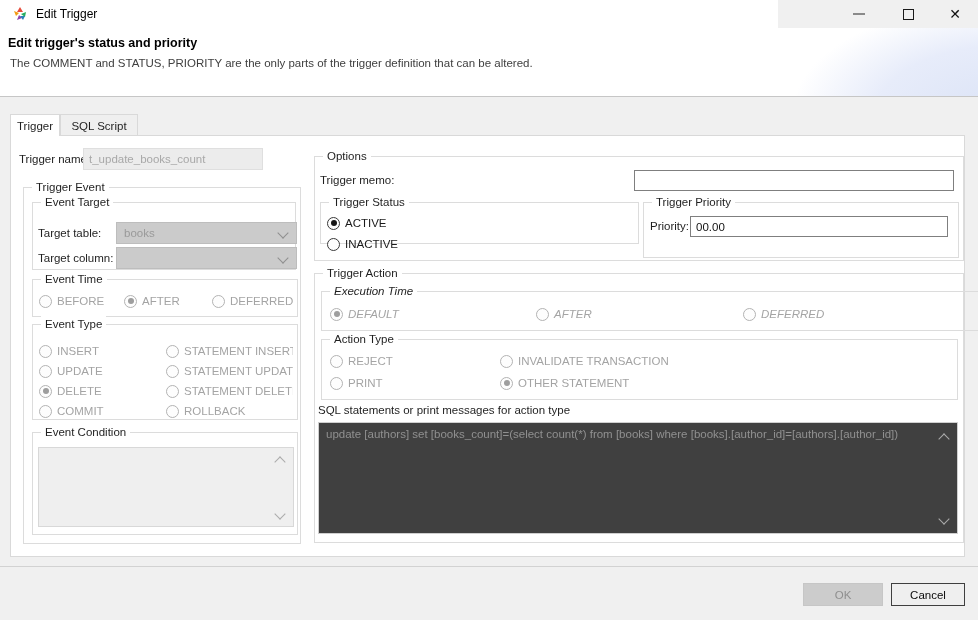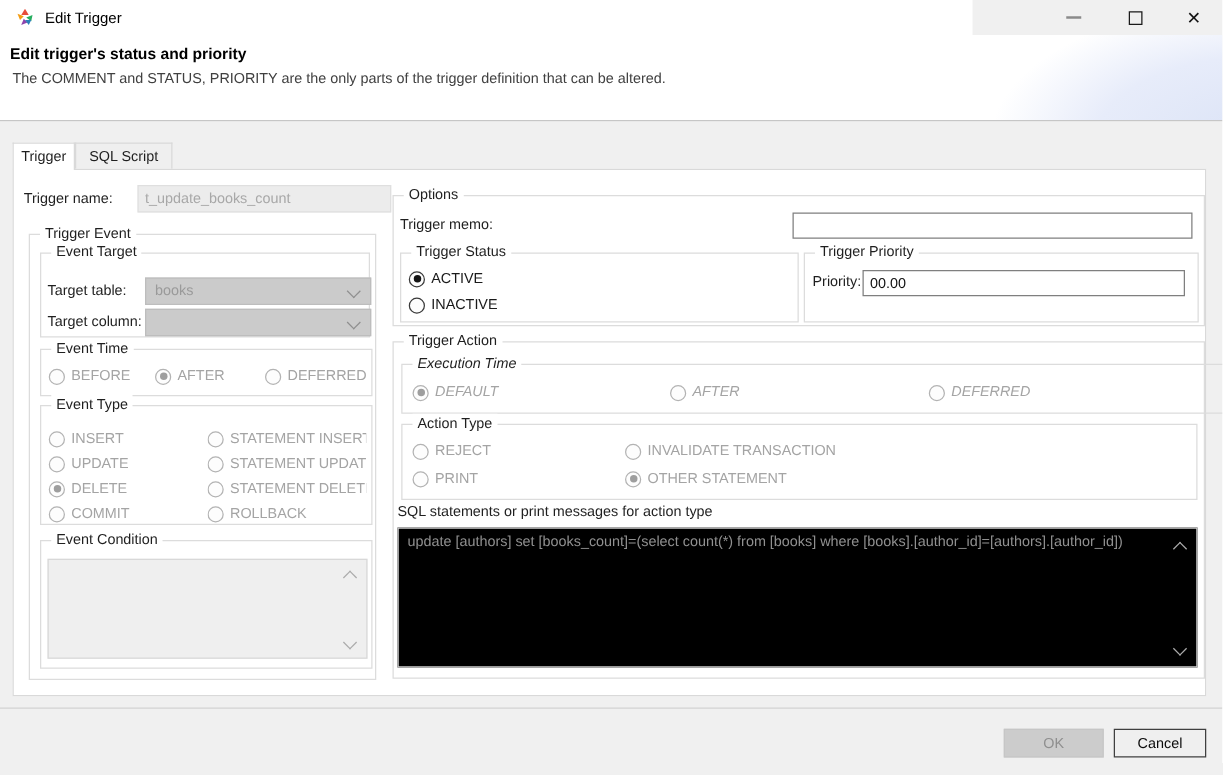--- a/index.html
+++ b/index.html
@@ -105,21 +105,21 @@
   <div class="tab active" style="left:10px; width:50px;">
     <span>Trigger</span>
   </div>
   <div class="tab inactive" style="left:60px; width:78px;">
     <span>SQL Script</span>
   </div>
 
   <div class="panel">
 
     <div class="lbl" style="left:8px; top:12px; line-height:22px;">Trigger name:</div>
-    <input class="tinput disabled-input" style="left: 99px; top: 12px; width: 203px;" disabled="" value="t_update_books_count">
+    <input class="tinput disabled-input" style="left: 72px; top: 12px; width: 180px;" disabled="" value="t_update_books_count">
 
     <div class="group" style="left:12px; top:51px; width:278px; height:357px;">
       <span class="legend">Trigger Event</span>
 
       <div class="group" style="left:8px; top:14px; width:264px; height:68px;">
         <span class="legend">Event Target</span>
         <div class="lbl" style="left:5px; top:19px; line-height:22px;">Target table:</div>
         <div class="dropdown" style="left:83px; top:19px; width:181px;">
           <span>books</span>
           <span class="chev"></span>
@@ -191,21 +191,21 @@
           <span class="sarrow down" style="right:9px; bottom:8px;"></span>
         </div>
       </div>
     </div>
 
     <div class="group" style="left:303px; top:20px; width:650px; height:105px;">
       <span class="legend">Options</span>
       <div class="lbl" style="left:5px; top:13px; line-height:21px;">Trigger memo:</div>
       <input class="tinput enabled-input" style="left: 319px; top: 13px; width: 320px; height: 21px;" value="">
 
-      <div class="group" style="left:5px; top:45px; width:319px; height:56px;">
+      <div class="group" style="left:5px; top:45px; width:319px; height:42px;">
         <span class="legend">Trigger Status</span>
         <div class="radio en sel" style="left:6px; top:12px;">
           <span class="circ"></span>
           <span>ACTIVE</span>
         </div>
         <div class="radio en" style="left:6px; top:33px;">
           <span class="circ"></span>
           <span>INACTIVE</span>
         </div>
       </div>
@@ -250,21 +250,21 @@
           <span class="circ"></span>
           <span>INVALIDATE TRANSACTION</span>
         </div>
         <div class="radio dis sel" style="left:178px; top:35px;">
           <span class="circ"></span>
           <span>OTHER STATEMENT</span>
         </div>
       </div>
 
       <div class="lbl" style="left:3px; top:130px;">SQL statements or print messages for action type</div>
-      <div class="textbox" style="left:3px; top:148px; width:640px; height:112px; background:#000000; border-color:#cfcfcf;">
+      <div class="textbox" style="left:3px; top:148px; width:640px; height:112px; background:#404040; border-color:#cfcfcf;">
         <span>update [authors] set [books_count]=(select count(*) from [books] where [books].[author_id]=[authors].[author_id])</span>
         <span class="sarrow up" style="right:9px; top:12px;"></span>
         <span class="sarrow down" style="right:9px; bottom:10px;"></span>
       </div>
     </div>
   </div>
 
   <div class="footer-sep"></div>
   <div class="btn ok">
     <span>OK</span>

